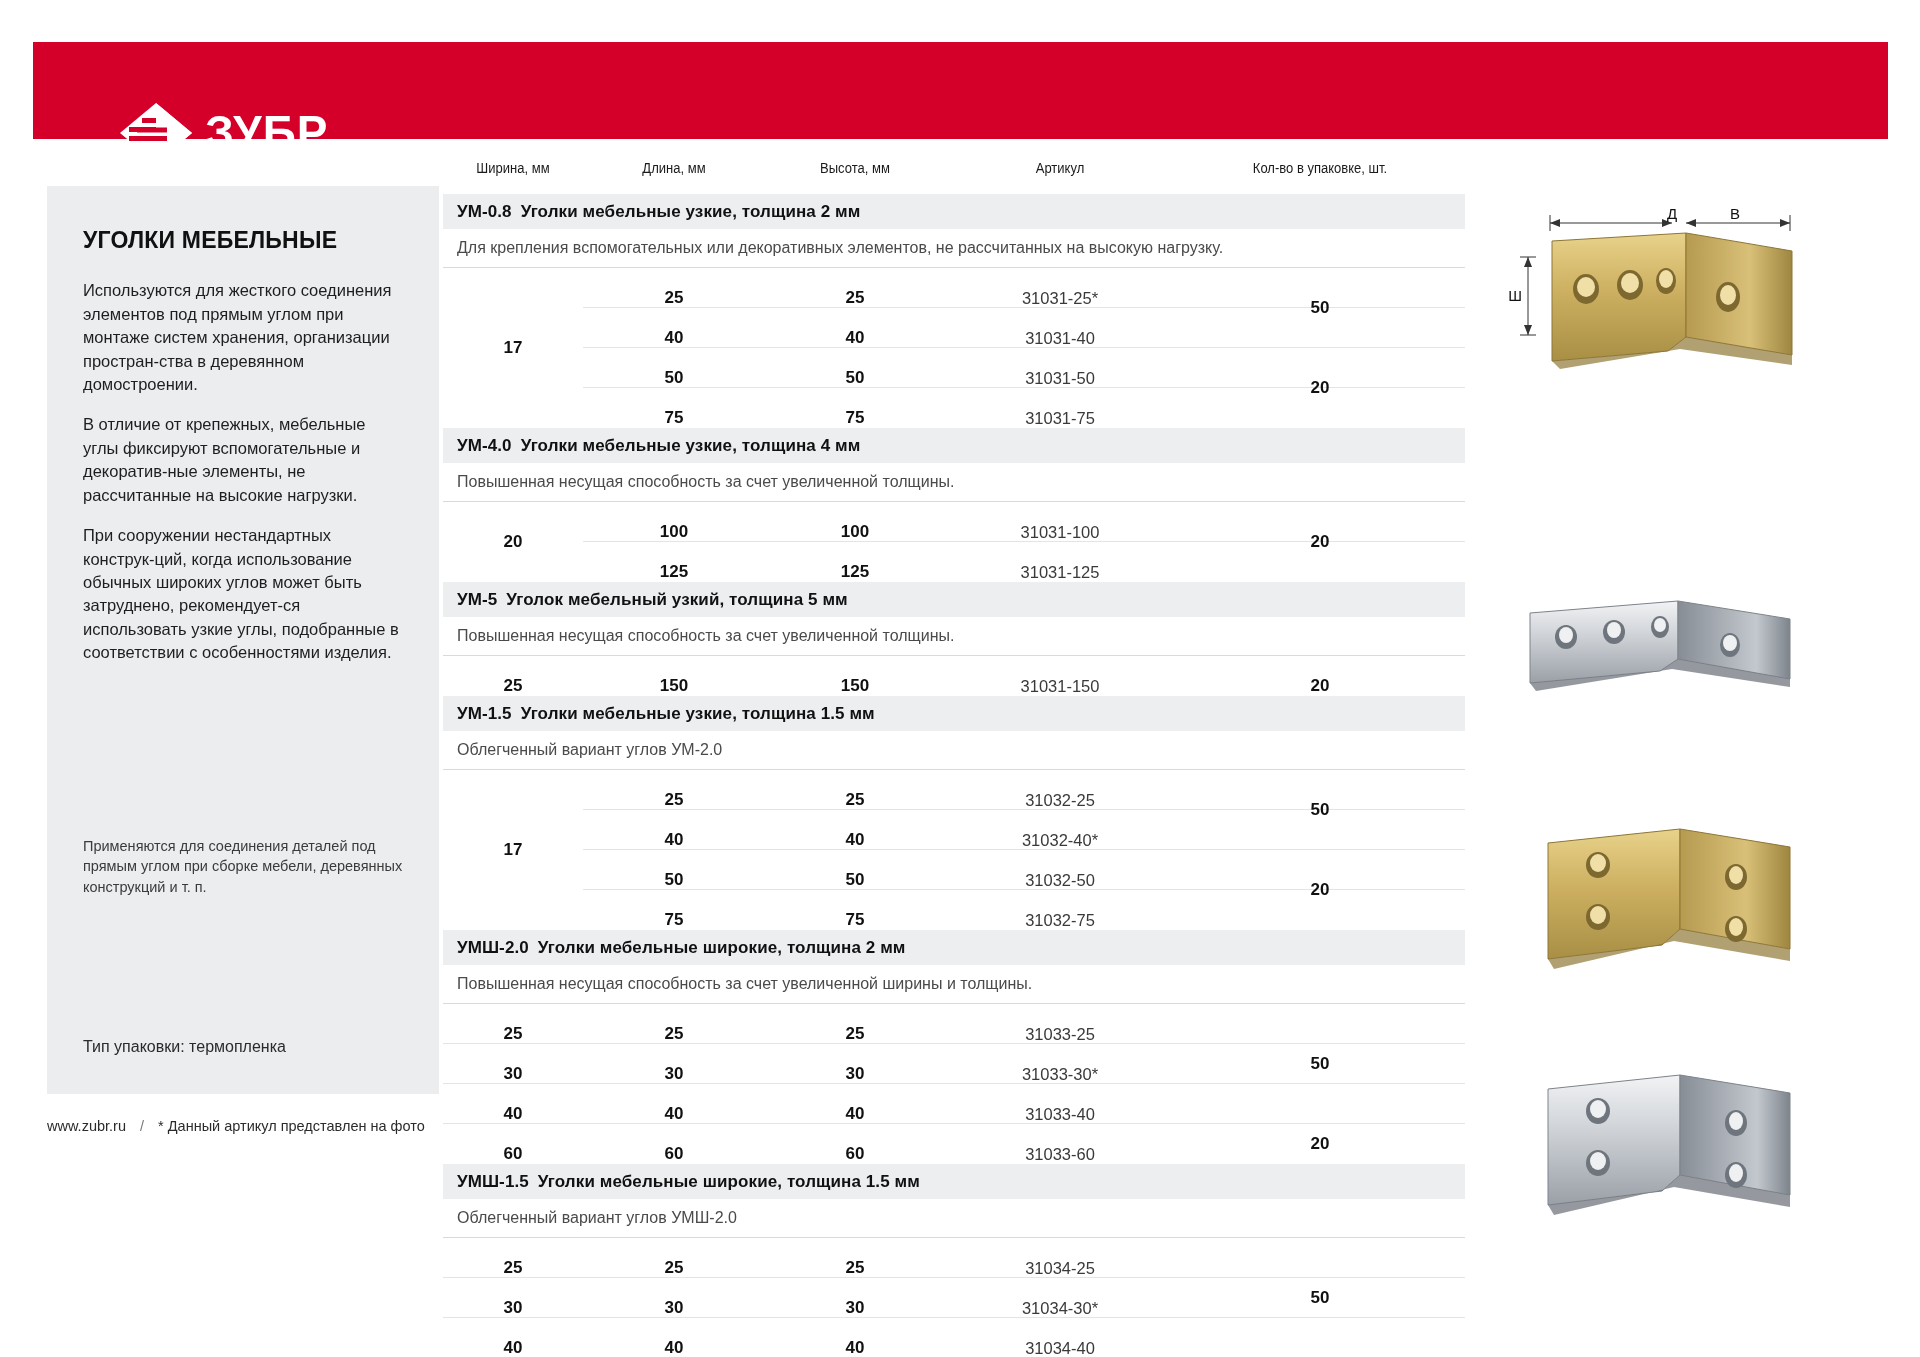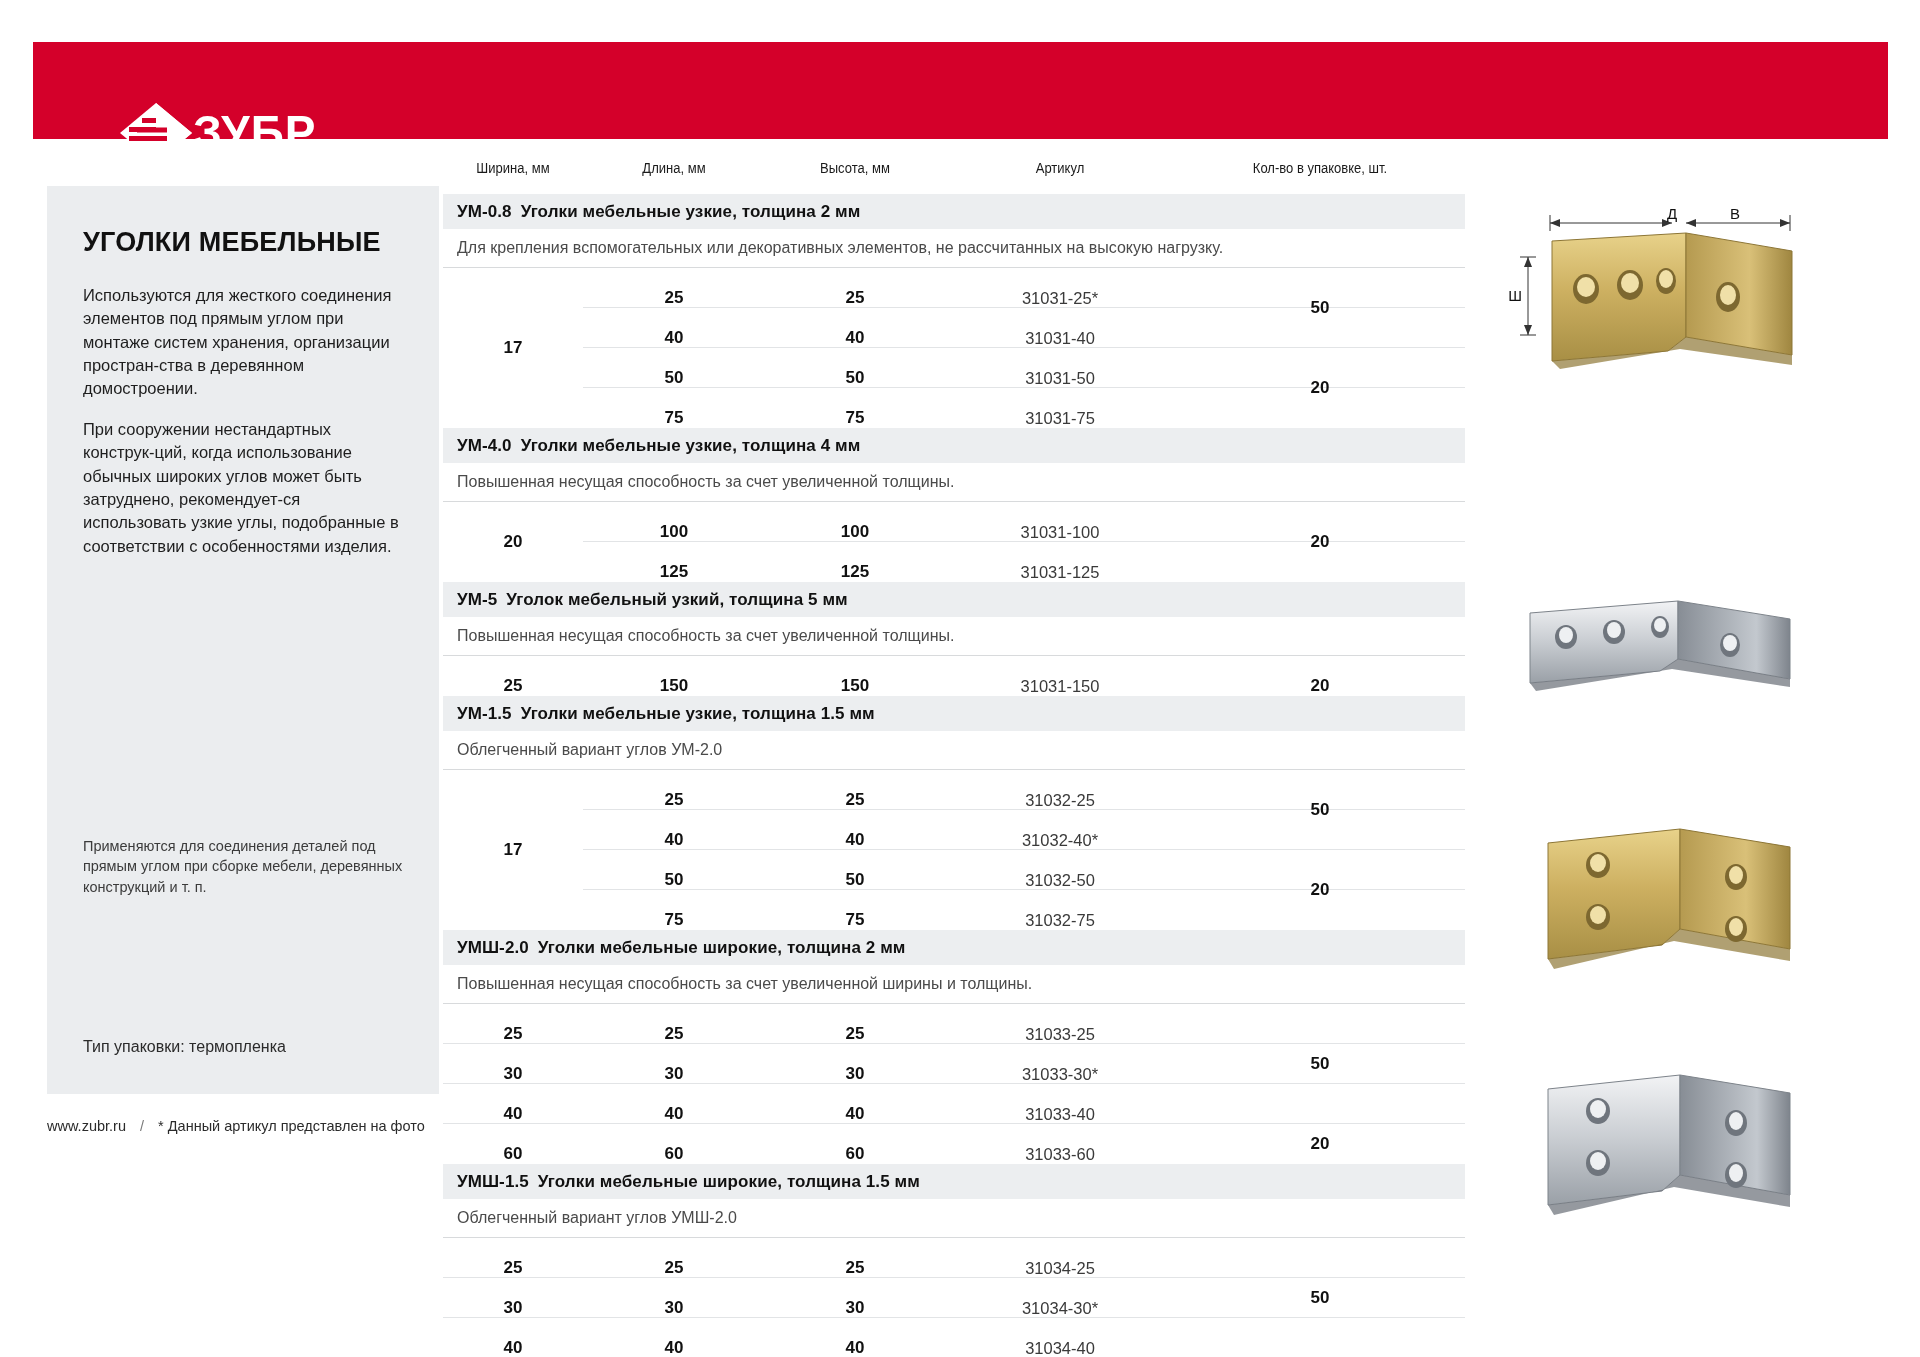--- a/index.html
+++ b/index.html
@@ -14,34 +14,34 @@
   .page { position: relative; width: 1920px; height: 1357px; background:#fff; }
 
   
   .header-band {
     position: absolute; left: 33px; top: 42px;
     width: 1855px; height: 97px;
     background: #d4002a;
   }
   .logo-wrap {
     position: absolute; left: 86px; top: 60px;
-    height: 62px; display: flex; align-items: center; gap: 0;
+    height: 62px; display: flex; align-items: center; gap: 12px;
   }
   .logo-mark { width: 74px; height: 62px; display:block; }
   .logo-word { height: 50px; display:block; }
 
   
   .sidebar {
     position: absolute; left: 47px; top: 186px;
     width: 392px; height: 908px;
     background: #ebedef;
     padding: 42px 36px 0 36px;
   }
   .side-title {
-    font-size: 27px; font-weight: 700; letter-spacing: .2px;
+    font-size: 23px; font-weight: 700; letter-spacing: .2px;
     color: #111; margin-bottom: 26px; line-height: 1.1;
   }
   .side-p {
     font-size: 16.5px; line-height: 1.42; color: #1e1e1e;
     margin-bottom: 17px; text-align: left;
   }
   .side-note {
     position: absolute; left: 36px; top: 650px; width: 330px;
     font-size: 14.5px; line-height: 1.4; color: #3b3b3b;
   }
@@ -132,20 +132,21 @@
       </svg>
       <svg class="logo-word" viewBox="0 0 260 50">
         <text x="0" y="40" font-family="Liberation Sans, sans-serif" font-size="46" font-weight="700" fill="#ffffff" letter-spacing="1">ЗУБР</text>
       </svg>
     </div>
   </div>
 
   <div class="sidebar">
     <div class="side-title">УГОЛКИ МЕБЕЛЬНЫЕ</div>
     <div class="side-p">Используются для жесткого соединения элементов под прямым углом при монтаже систем хранения, организации простран-ства в деревянном домостроении.</div>
+    <div class="side-p">В отличие от крепежных, мебельные углы фиксируют вспомогательные и декоратив-ные элементы, не рассчитанные на высокие нагрузки.</div>
     <div class="side-p">При сооружении нестандартных конструк-ций, когда использование обычных широких углов может быть затруднено, рекомендует-ся использовать узкие углы, подобранные в соответствии с особенностями изделия.</div>
     <div class="side-note">Применяются для соединения деталей под прямым углом при сборке мебели, деревянных конструкций и т. п.</div>
     <div class="side-foot">
       <div>Тип упаковки: термопленка</div>
     </div>
   </div>
 
   <div class="footer">
     <span>www.zubr.ru</span>
     <span class="sep">/</span>

